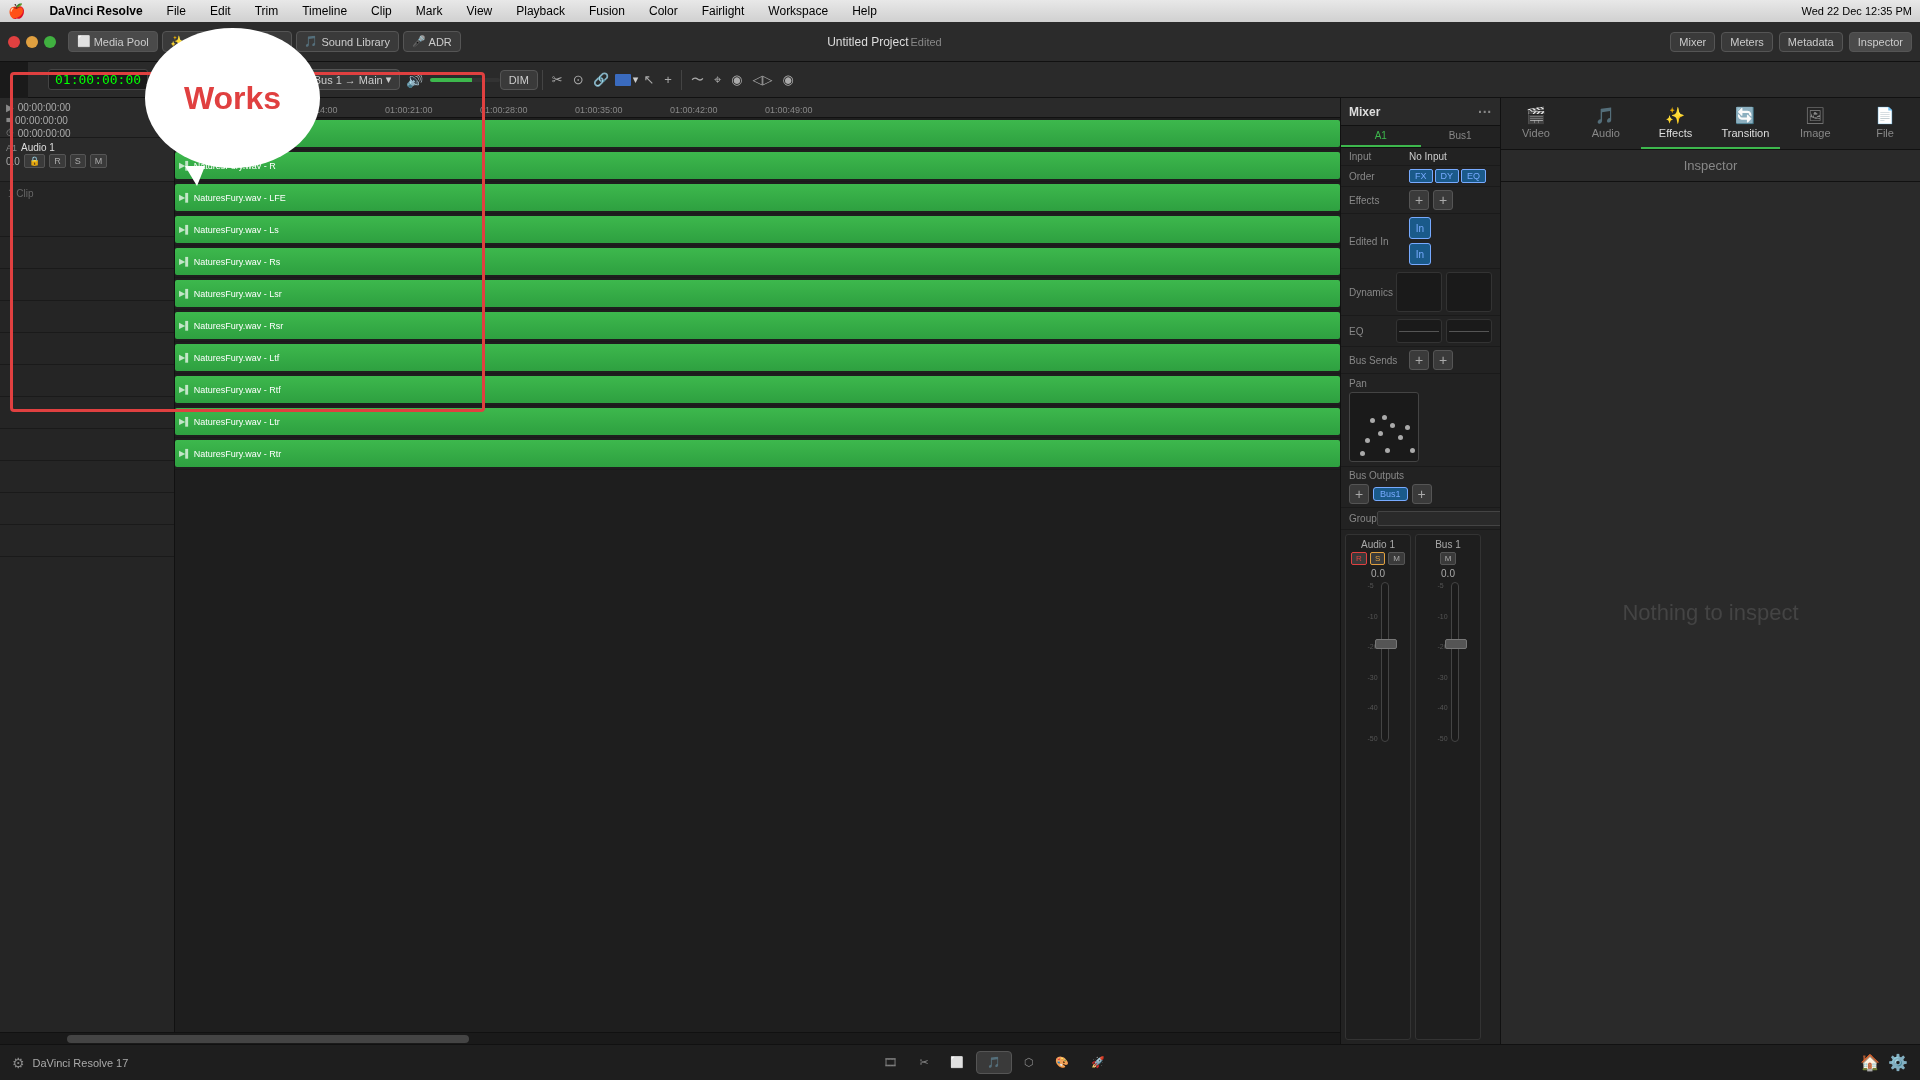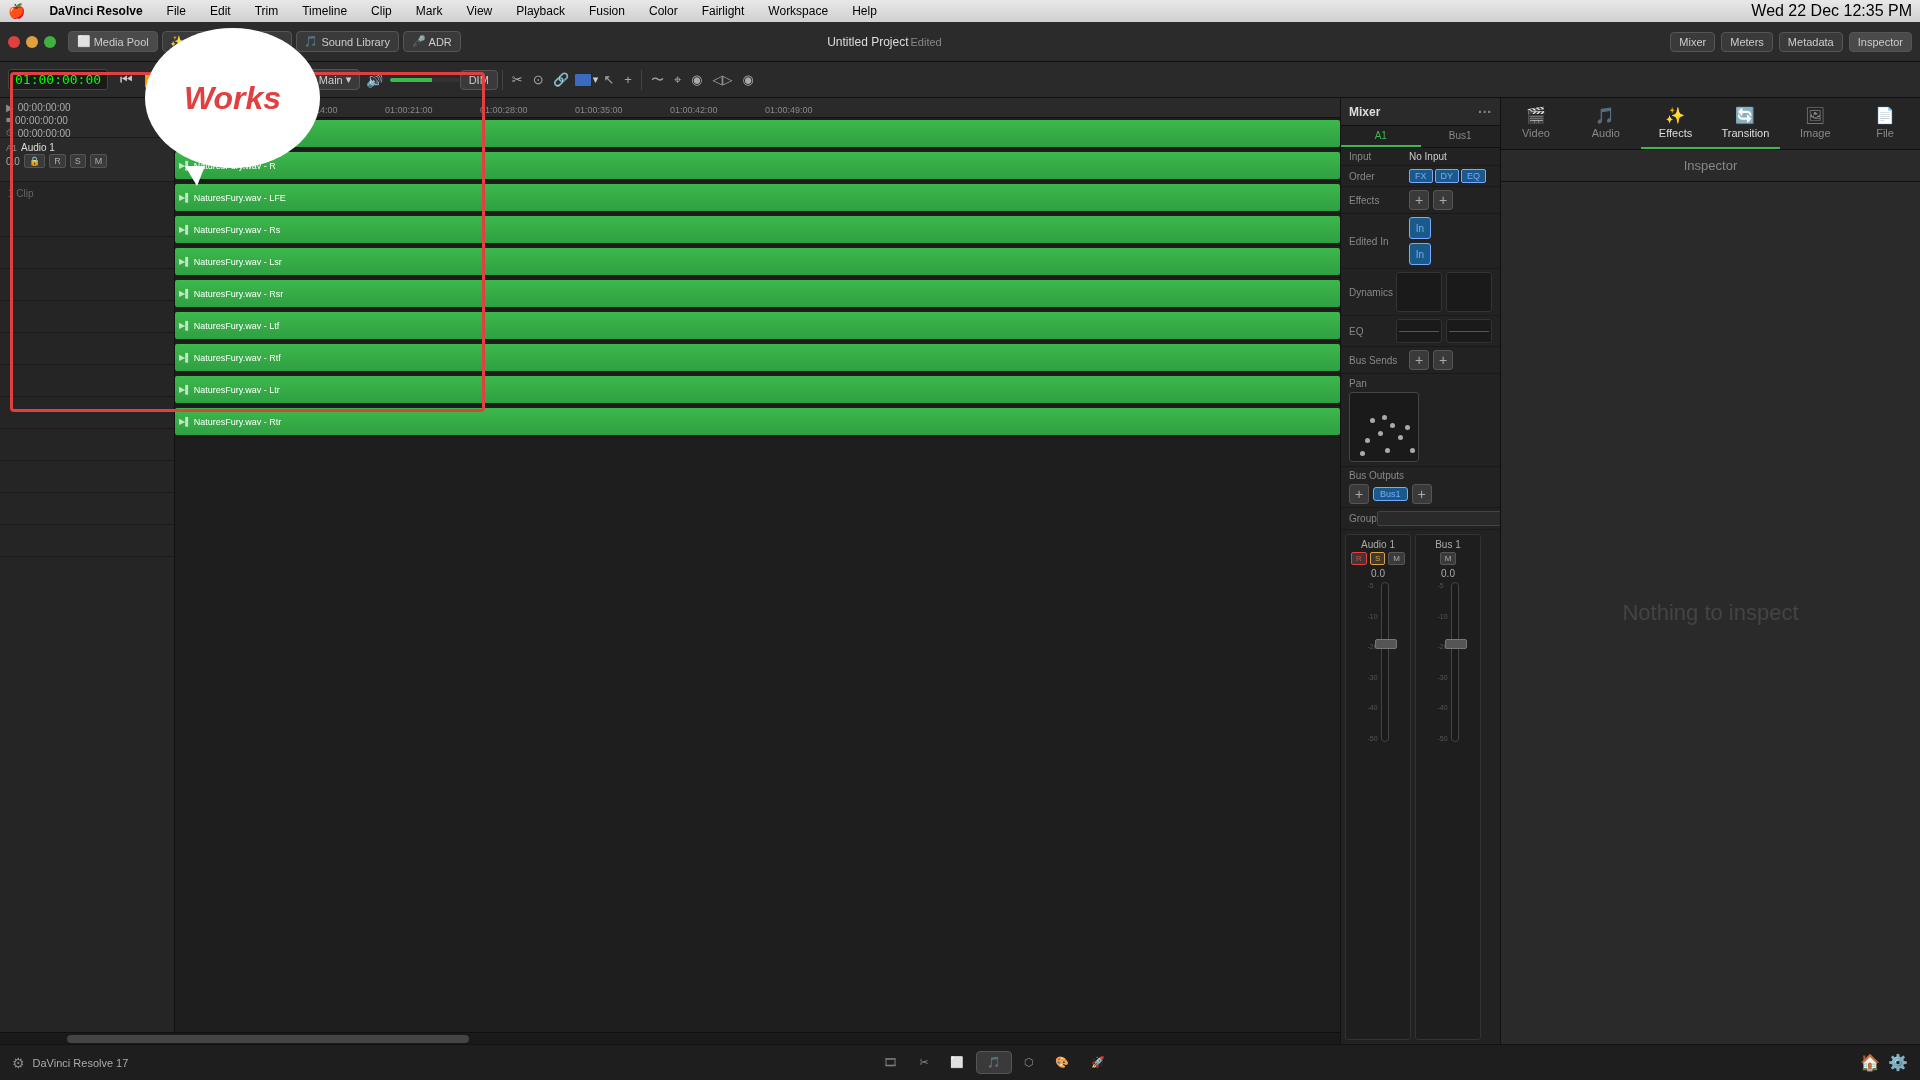--- a/index.html
+++ b/index.html
@@ -13,21 +13,21 @@
       align-items: center;
       padding: 0 8px;
       gap: 16px;
       color: #000;
       font-size: 12px;
       position: relative;
       z-index: 100;
     }
     .menubar-apple { font-size: 14px; margin-right: 4px; }
     .menubar-item { cursor: default; padding: 1px 4px; border-radius: 3px; }
-    .menubar-right { margin-left: auto; display: flex; align-items: center; gap: 12px; font-size: 16px; }
+    .menubar-right { margin-left: auto; display: flex; align-items: center; gap: 12px; font-size: 11px; }
 
     
     .toolbar {
       height: 40px;
       background: #2b2b2b;
       display: flex;
       align-items: center;
       padding: 0 8px;
       gap: 4px;
       border-bottom: 1px solid #111;
@@ -64,23 +64,24 @@
       overflow: hidden;
       background: #1e1e1e;
     }
 
     
     .timeline-toolbar {
       height: 36px;
       background: #2a2a2a;
       display: flex;
       align-items: center;
-      padding: 0 8px;
+      padding: 0 20px;
       gap: 0;
       border-bottom: 1px solid #111;
+      margin-left: 28px;
     }
     .tl-btn {
       background: transparent;
       border: none;
       color: #aaa;
       padding: 3px 5px;
       cursor: pointer;
       font-size: 13px;
       border-radius: 3px;
     }
@@ -441,21 +442,20 @@
       border-radius: 50%;
       display: flex;
       align-items: center;
       justify-content: center;
     }
     .speech-bubble-text {
       color: #e04040;
       font-size: 32px;
       font-weight: bold;
       font-family: -apple-system, sans-serif;
-      font-style: italic;
     }
     .speech-bubble-tail {
       position: absolute;
       bottom: -18px;
       left: 40px;
       width: 0; height: 0;
       border-left: 12px solid transparent;
       border-right: 8px solid transparent;
       border-top: 20px solid white;
     }
@@ -682,20 +682,23 @@
           <div class="clip-row">
             <div class="audio-clip">NaturesFury.wav - L</div>
           </div>
           <div class="clip-row">
             <div class="audio-clip">NaturesFury.wav - R</div>
           </div>
           <div class="clip-row">
             <div class="audio-clip">NaturesFury.wav - LFE</div>
           </div>
           <div class="clip-row">
+            <div class="audio-clip">NaturesFury.wav - Ls</div>
+          </div>
+          <div class="clip-row">
             <div class="audio-clip">NaturesFury.wav - Rs</div>
           </div>
           <div class="clip-row">
             <div class="audio-clip">NaturesFury.wav - Lsr</div>
           </div>
           <div class="clip-row">
             <div class="audio-clip">NaturesFury.wav - Rsr</div>
           </div>
           <div class="clip-row">
             <div class="audio-clip">NaturesFury.wav - Ltf</div>

